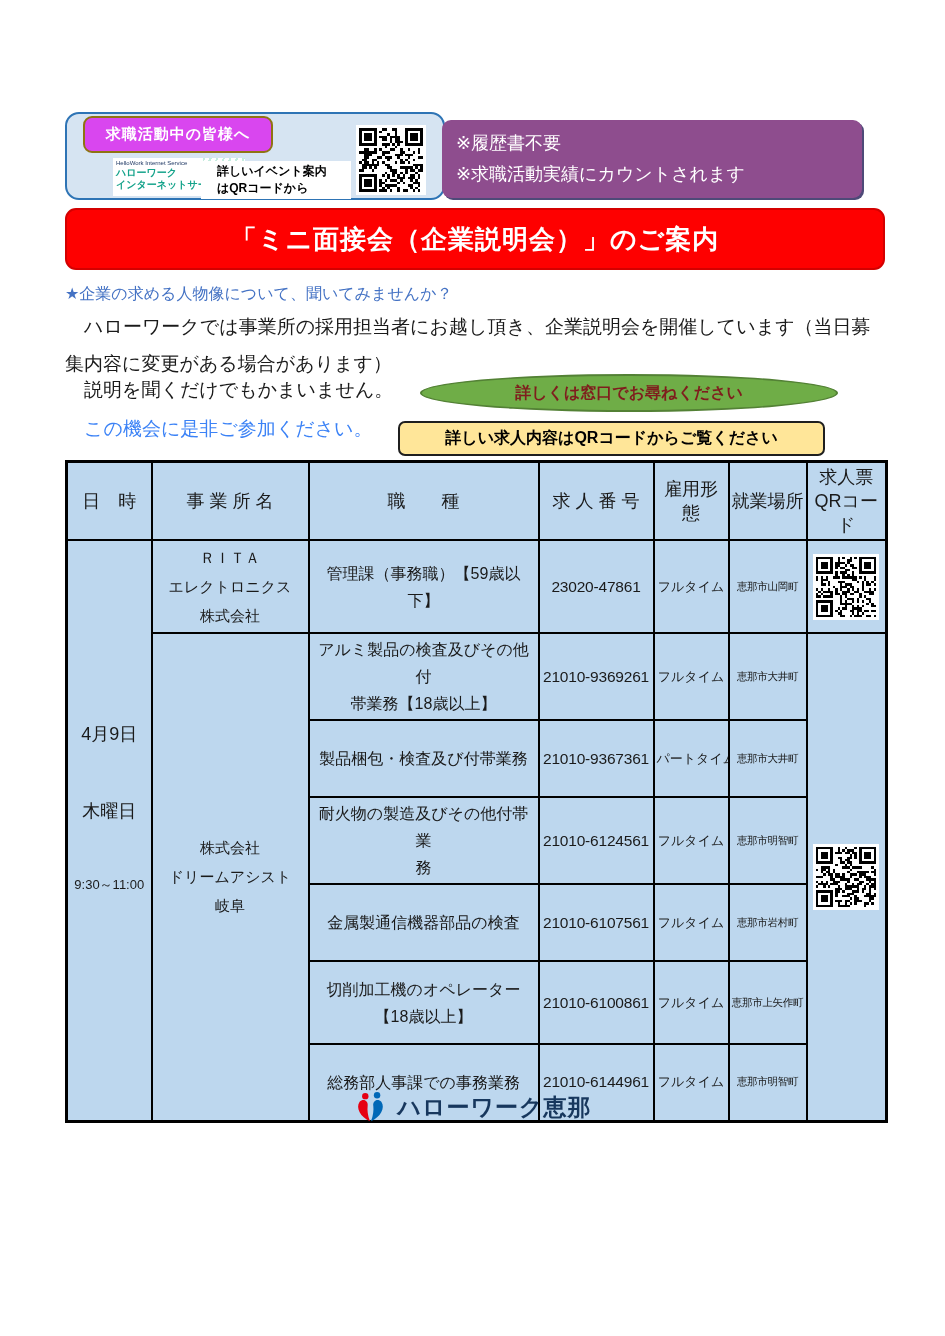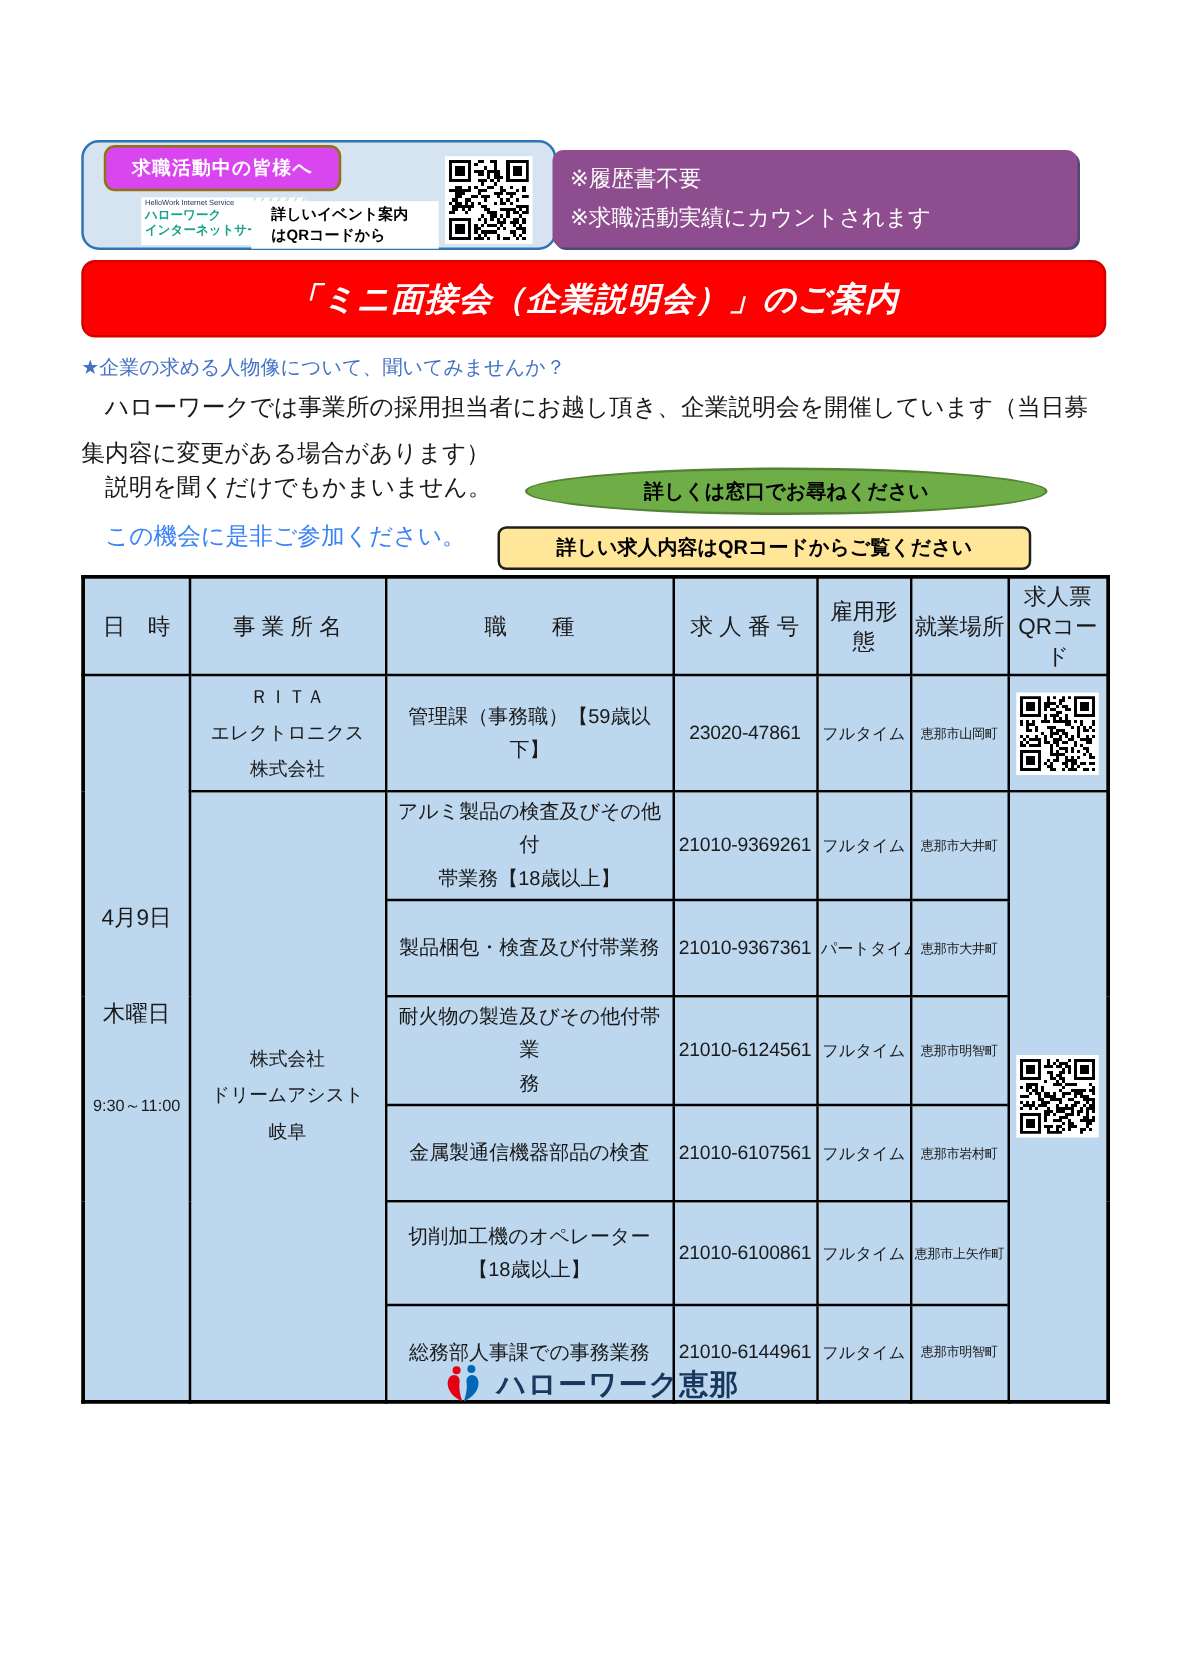--- a/index.html
+++ b/index.html
@@ -25,31 +25,31 @@
 
   
   .purple-box{position:absolute;left:442px;top:120px;width:420px;height:78px;background:#8E4D8E;
               border-radius:9px;color:#fff;font-size:18px;line-height:31px;padding:8px 0 0 14px;
               box-sizing:border-box;box-shadow:2px 2px 0 0 #4E4A78;}
 
   
   .red-banner{position:absolute;left:65px;top:208px;width:820px;height:62px;background:#FE0000;
               border:2px solid #D40000;border-radius:11px;box-sizing:border-box;
               display:flex;align-items:center;justify-content:center;
-              color:#fff;font-size:26px;font-weight:bold;letter-spacing:1px;font-style:italic;}
+              color:#fff;font-size:26px;font-weight:bold;letter-spacing:1px;}
 
   
   .star-line{position:absolute;left:65px;top:284px;color:#4472C4;font-size:16px;}
   .para{position:absolute;left:65px;top:308px;width:822px;color:#1a1a1a;font-size:19px;line-height:37px;}
   .talk1{position:absolute;left:84px;top:377px;color:#1a1a1a;font-size:19px;}
   .talk2{position:absolute;left:84px;top:416px;color:#3b82f6;font-size:19px;}
   .green-oval{position:absolute;left:420px;top:374px;width:418px;height:38px;background:#6FAD47;
               border:2px solid #538135;border-radius:50%;box-sizing:border-box;
               display:flex;align-items:center;justify-content:center;
-              color:#000000;font-size:16px;font-weight:bold;}
+              color:#7f1d1d;font-size:16px;font-weight:bold;}
   .yellow-box{position:absolute;left:398px;top:421px;width:427px;height:35px;background:#FFE699;
               border:2px solid #1f1f1f;border-radius:7px;box-sizing:border-box;
               display:flex;align-items:center;justify-content:center;
               color:#000;font-size:16px;font-weight:bold;}
 
   
   table.jobs{position:absolute;left:65px;top:460px;width:820px;height:625px;
              border-collapse:collapse;table-layout:fixed;border:3px solid #000;}
   table.jobs th,table.jobs td{border:2px solid #000;background:#BDD7EE;text-align:center;
              vertical-align:middle;padding:2px;color:#1a1a1a;overflow:hidden;}

